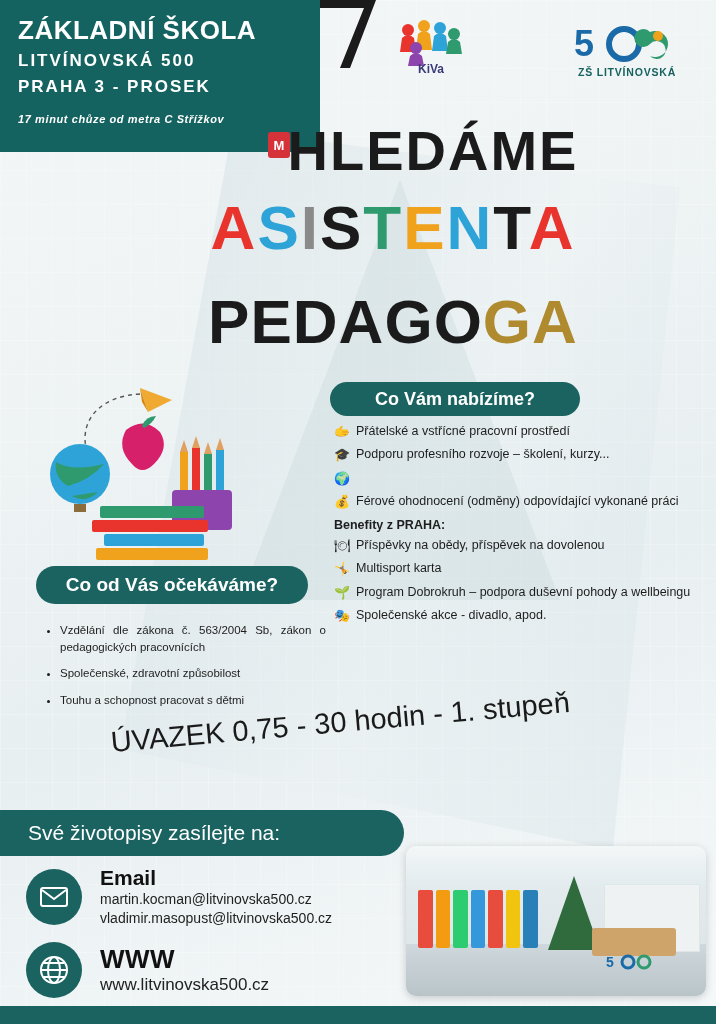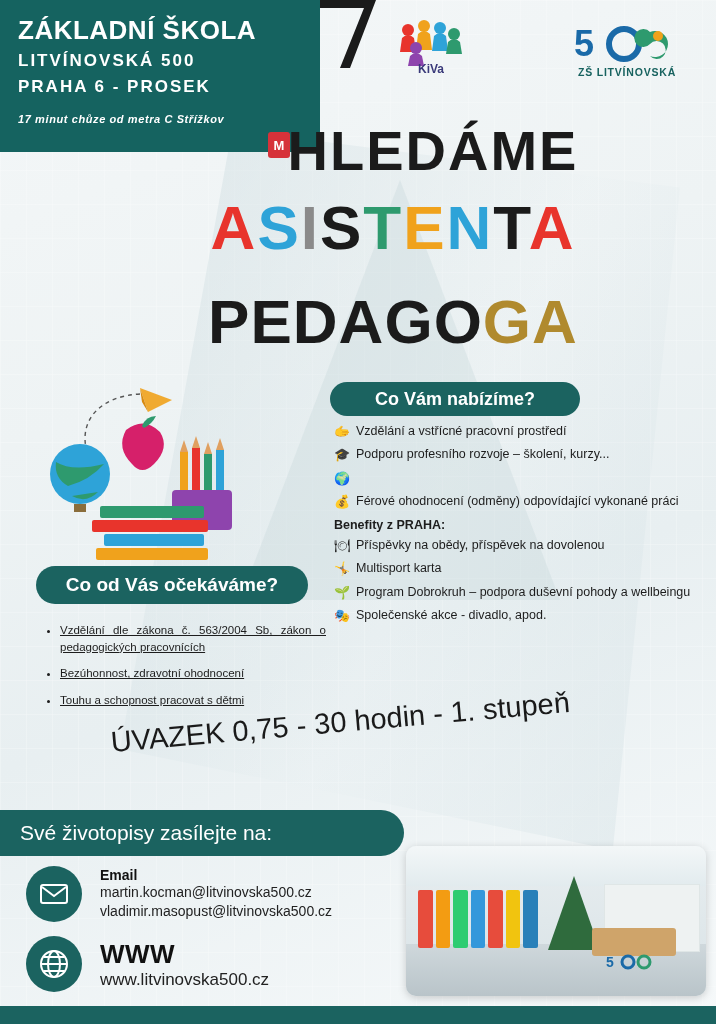--- a/index.html
+++ b/index.html
@@ -140,21 +140,21 @@
     font-size: 18px;
     font-weight: bold;
     display: flex; align-items: center; justify-content: center;
     z-index: 6;
   }
   .pill-nabizime { left: 330px; top: 382px; width: 250px; height: 34px; }
   .pill-ocekavame { left: 36px; top: 566px; width: 272px; height: 38px; font-size: 19px;}
   .pill-zivotopisy {
     left: 0; top: 810px; width: 404px; height: 46px;
     border-radius: 0 23px 23px 0;
-    justify-content: flex-start; padding-left: 20px;
+    justify-content: flex-start; padding-left: 28px;
     font-size: 21px; font-weight: normal;
   }
 
   
   .offer-list {
     position: absolute; left: 334px; top: 424px; width: 380px;
     z-index: 6;
     font-size: 12.5px; color: #1d1d1d;
   }
   .offer-list .row {
@@ -163,21 +163,21 @@
   }
   .offer-list .ic { width: 16px; flex: 0 0 16px; text-align:center; font-size: 13px; }
   .offer-list .benefits-head {
     font-weight: bold; margin: 8px 0 6px 0; font-size: 12.5px;
   }
   .offer-list b { font-weight: bold; }
 
   
   .expect-list {
     position: absolute; left: 46px; top: 622px; width: 280px;
-    z-index: 6; font-size: 11.5px; color: #1d1d1d; text-decoration: underline;
+    z-index: 6; font-size: 11.5px; color: #1d1d1d;
   }
   .expect-list li { margin-bottom: 10px; line-height: 1.45; text-align: justify; }
   .expect-list ul { padding-left: 14px; }
 
   
   .uvazek {
     position: absolute; left: 110px; top: 706px;
     font-size: 29px; color: #1a1a1a;
     transform: rotate(-5deg);
     z-index: 6;
@@ -188,21 +188,21 @@
   .contact {
     position: absolute; left: 26px; top: 866px; z-index: 6;
   }
   .c-row { display: flex; align-items: center; gap: 18px; margin-bottom: 14px; }
   .c-icon {
     width: 56px; height: 56px; border-radius: 50%;
     background: #1b6360; color: #fff;
     display: flex; align-items: center; justify-content: center;
     flex: 0 0 56px;
   }
-  .c-text .c-title { font-size: 14px; font-weight: bold; color: #111; }
+  .c-text .c-title { font-size: 21px; font-weight: bold; color: #111; }
   .c-text .c-line { font-size: 14px; color: #222; line-height: 1.35; }
   .c-text .c-title-big { font-size: 26px; font-weight: bold; color: #111; letter-spacing: 0.5px;}
   .c-text .c-line-big { font-size: 17px; color: #222; }
 
   
   .photo {
     position: absolute; right: 10px; bottom: 28px;
     width: 300px; height: 150px;
     border-radius: 10px;
     overflow: hidden;
@@ -256,21 +256,21 @@
 
 <div class="poster">
 
   <div class="bg-grid"></div>
   <div class="bg-diag"></div>
   <div class="bg-tri"></div>
 
   <div class="header-block">
     <div class="line1">ZÁKLADNÍ ŠKOLA</div>
     <div class="line2">LITVÍNOVSKÁ 500</div>
-    <div class="line3">PRAHA 6 - PROSEK</div>
+    <div class="line3">PRAHA 3 - PROSEK</div>
     <div class="line4">17 minut chůze od metra C Střížkov</div>
   </div>
   <div class="header-corner">
     <svg width="56" height="68" viewBox="0 0 56 68">
       <path d="M0 0 H56 L30 68 H20 L44 8 H0 Z" fill="#1b1b1b"></path>
     </svg>
   </div>
   <div class="metro-badge">M</div>
 
   <div class="kiva">
@@ -336,21 +336,21 @@
       <rect x="82" y="156" width="100" height="12" rx="2" fill="#2ea3d8"></rect>
       <rect x="74" y="170" width="112" height="12" rx="2" fill="#f0a21c"></rect>
     </svg>
   </div>
 
   <div class="pill pill-nabizime">Co Vám nabízíme?</div>
 
   <div class="offer-list">
     <div class="row">
       <span class="ic">🫱</span>
-      <span>Vzdělání a vstřícné pracovní prostředí</span>
+      <span>Přátelské a vstřícné pracovní prostředí</span>
     </div>
     <div class="row">
       <span class="ic">🎓</span>
       <span>Podporu profesního rozvoje – školení, kurzy...</span>
     </div>
     <div class="row">
       <span class="ic">🌍</span>
     </div>
     <div class="row">
       <span class="ic">💰</span>
@@ -375,21 +375,21 @@
       <span class="ic">🎭</span>
       <span>Společenské akce - divadlo, apod.</span>
     </div>
   </div>
 
   <div class="pill pill-ocekavame">Co od Vás očekáváme?</div>
 
   <div class="expect-list">
     <ul>
       <li>Vzdělání dle zákona č. 563/2004 Sb, zákon o pedagogických pracovnících</li>
-      <li>Bezúhonnost, zdravotní ohodnocení</li>
+      <li>Společenské, zdravotní způsobilost</li>
       <li>Touhu a schopnost pracovat s dětmi</li>
     </ul>
   </div>
 
   <div class="uvazek">ÚVAZEK 0,75 - 30 hodin - 1. stupeň</div>
 
   <div class="photo">
     <div class="ph-ceiling"></div>
     <div class="ph-floor"></div>
     <div class="ph-wallR"></div>

